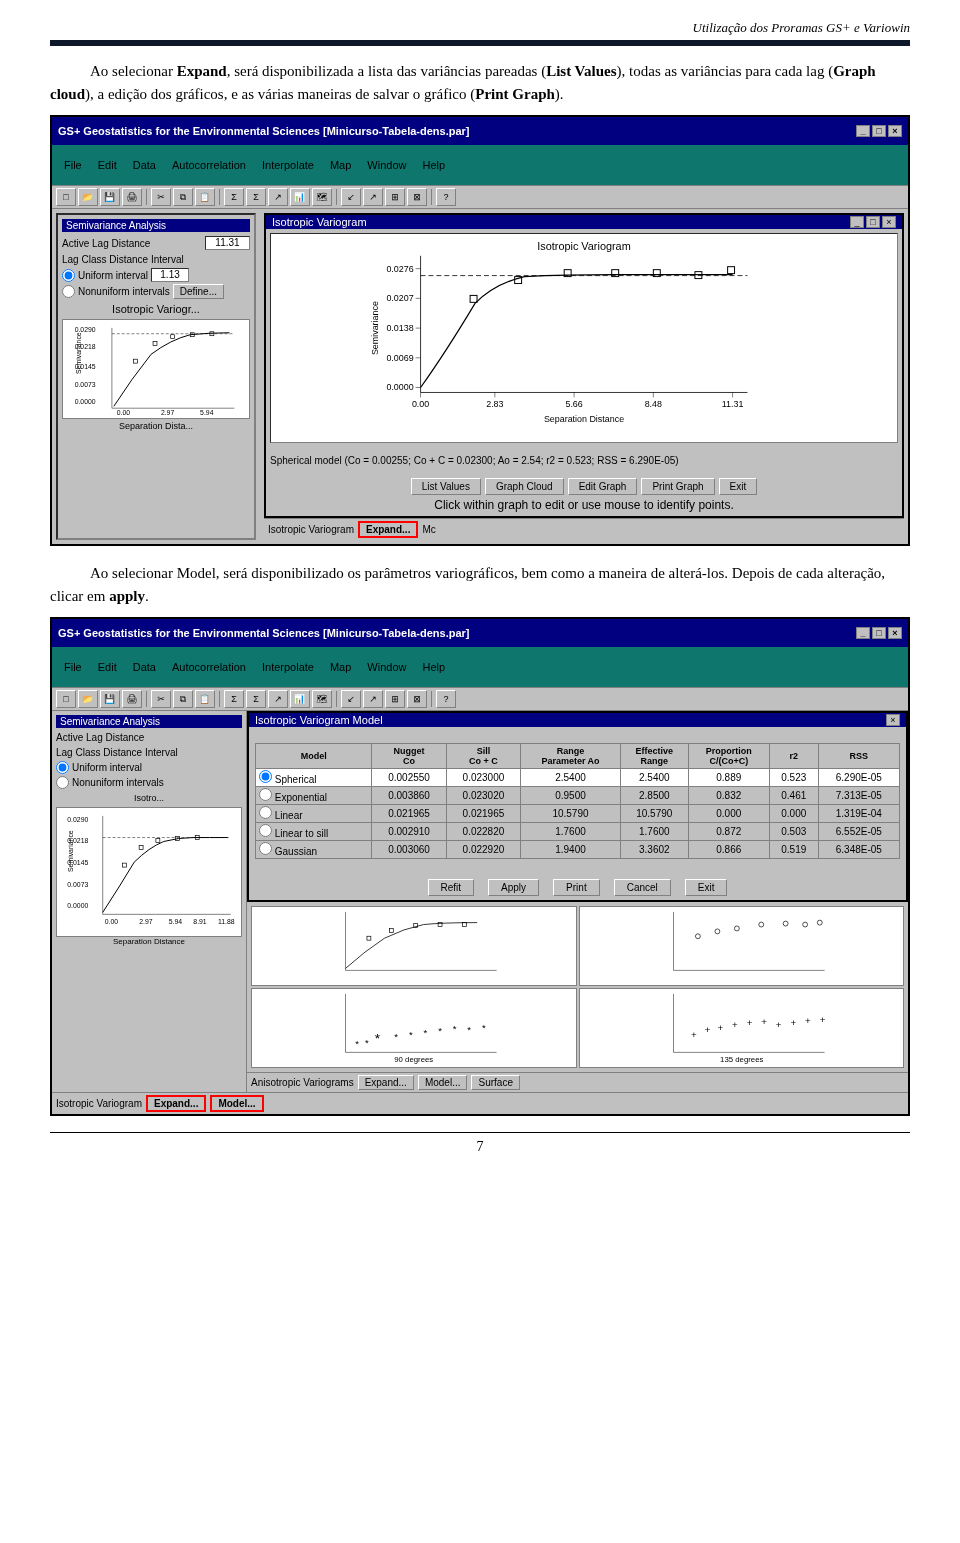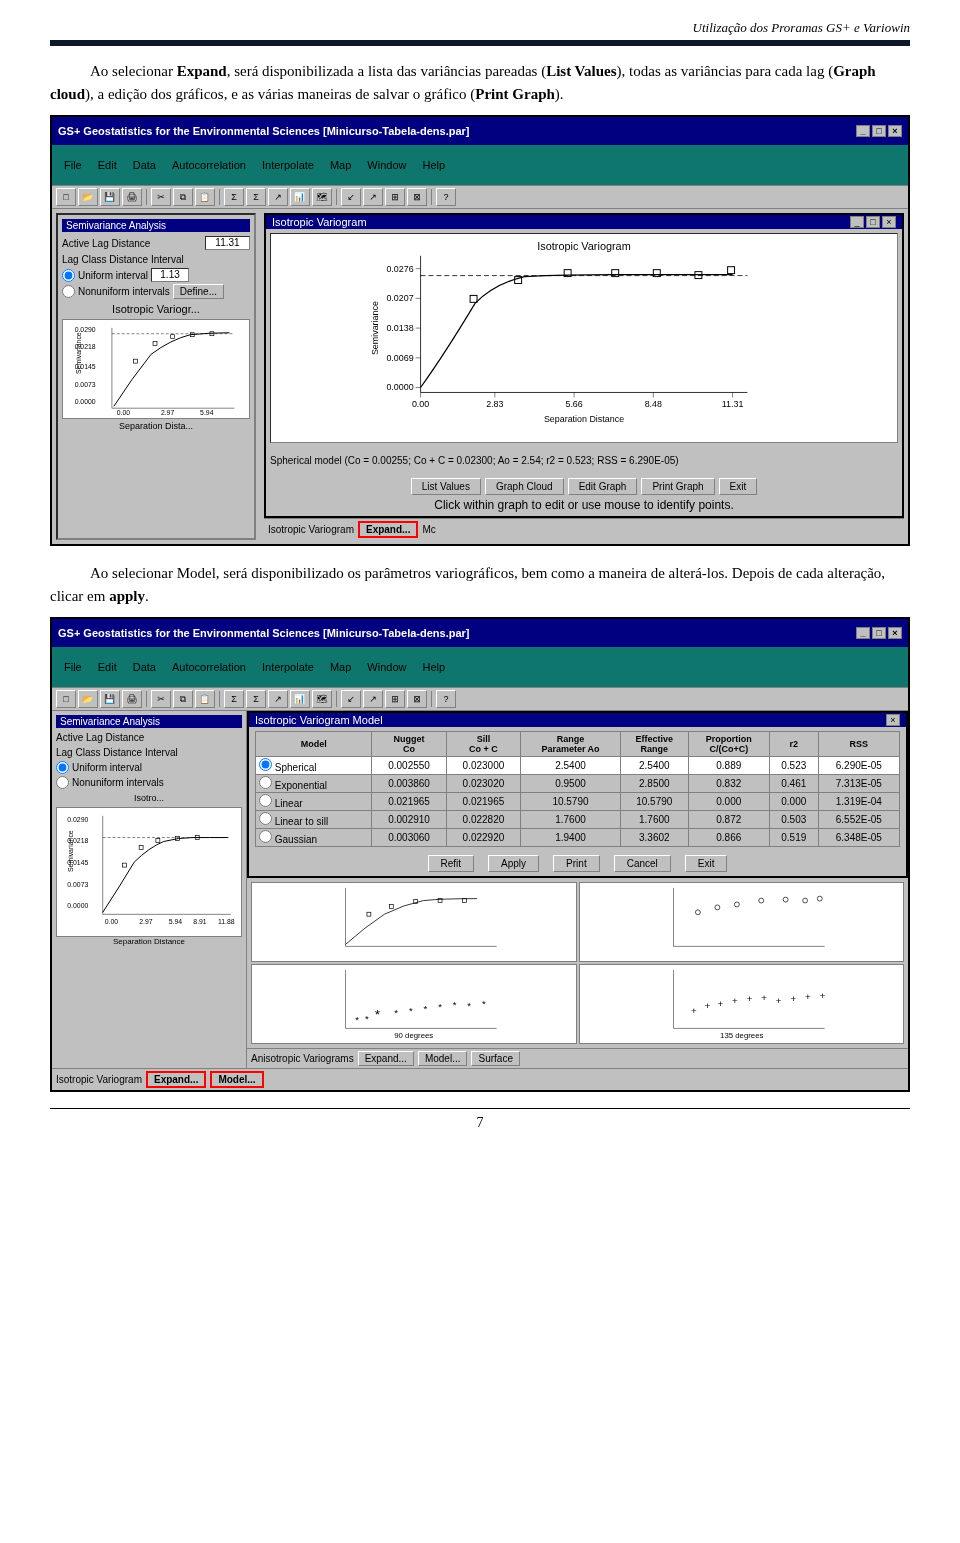--- a/index.html
+++ b/index.html
@@ -250,21 +250,21 @@
     }
     .model-titlebar {
       background: #000080;
       color: #fff;
       font-size: 11px;
       padding: 1px 6px;
       display: flex;
       justify-content: space-between;
     }
     .model-table-area {
-      padding: 4px 6px;
+      padding: 16px 6px;
     }
     .model-table {
       width: 100%;
       border-collapse: collapse;
       font-size: 10px;
     }
     .model-table th {
       background: #c0c0c0;
       font-size: 9px;
       text-align: center;

